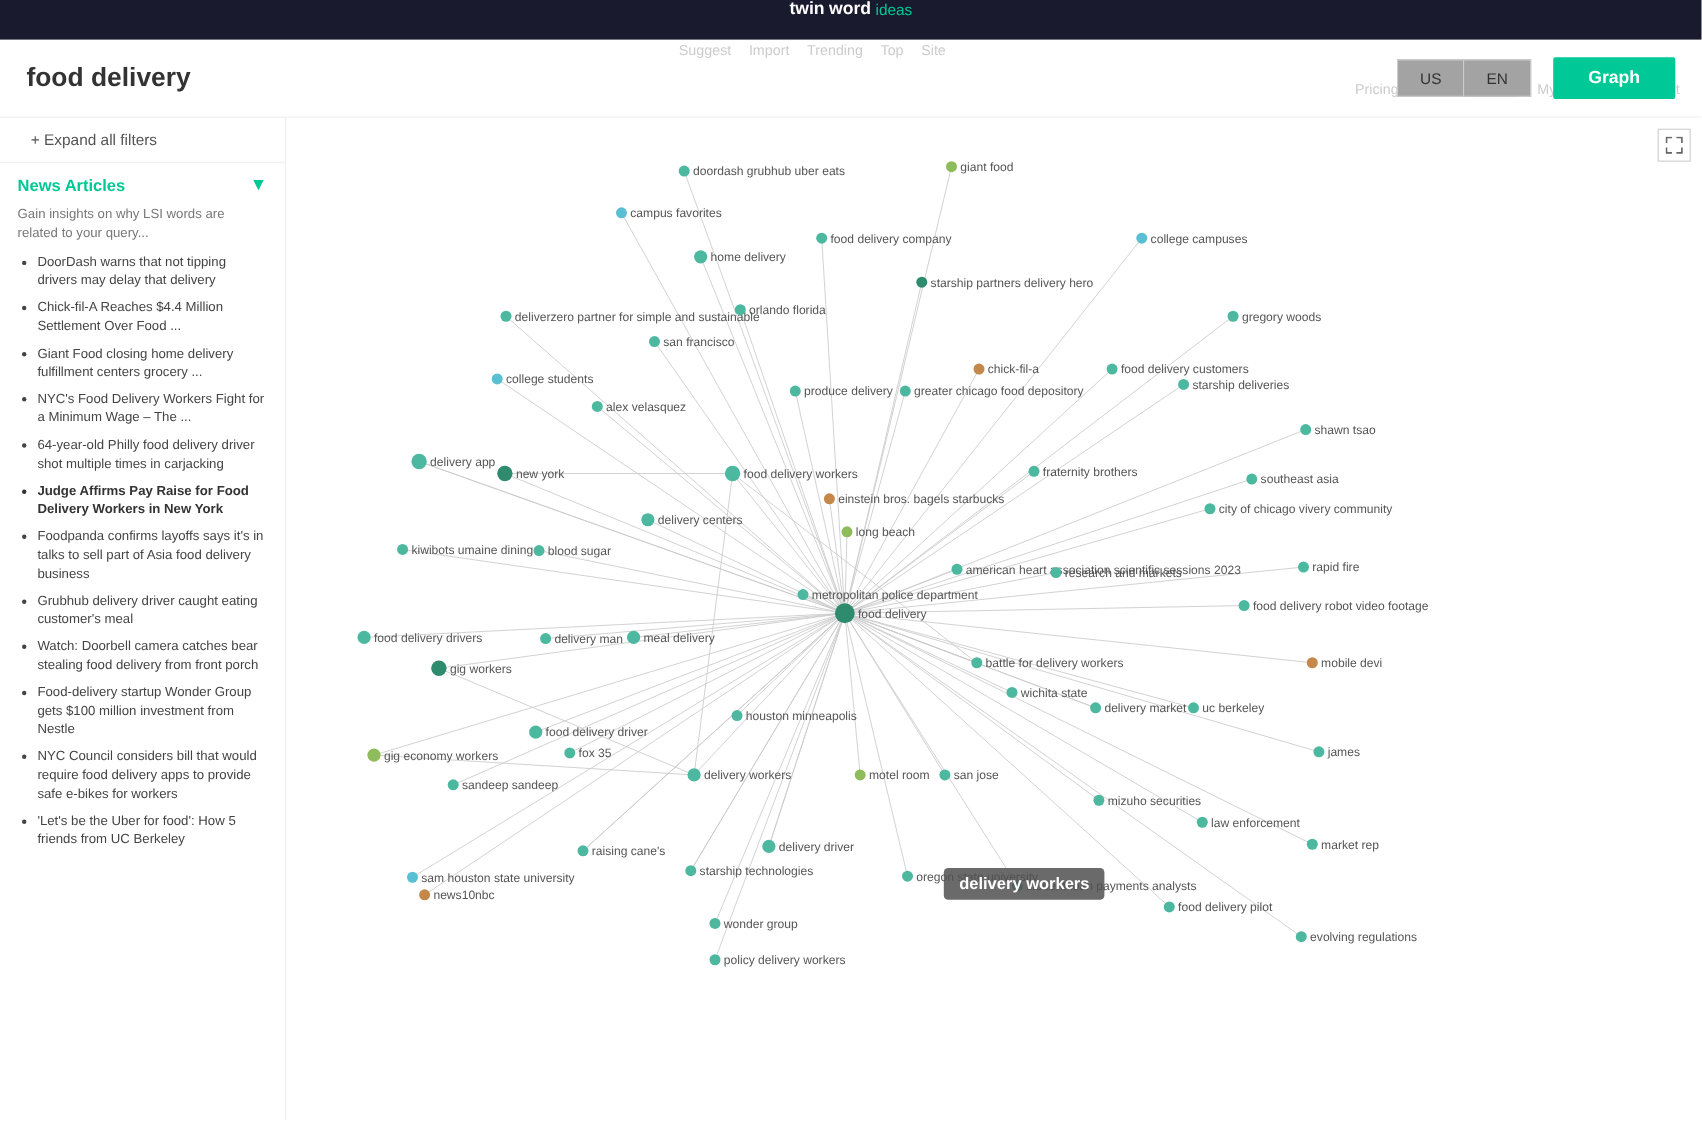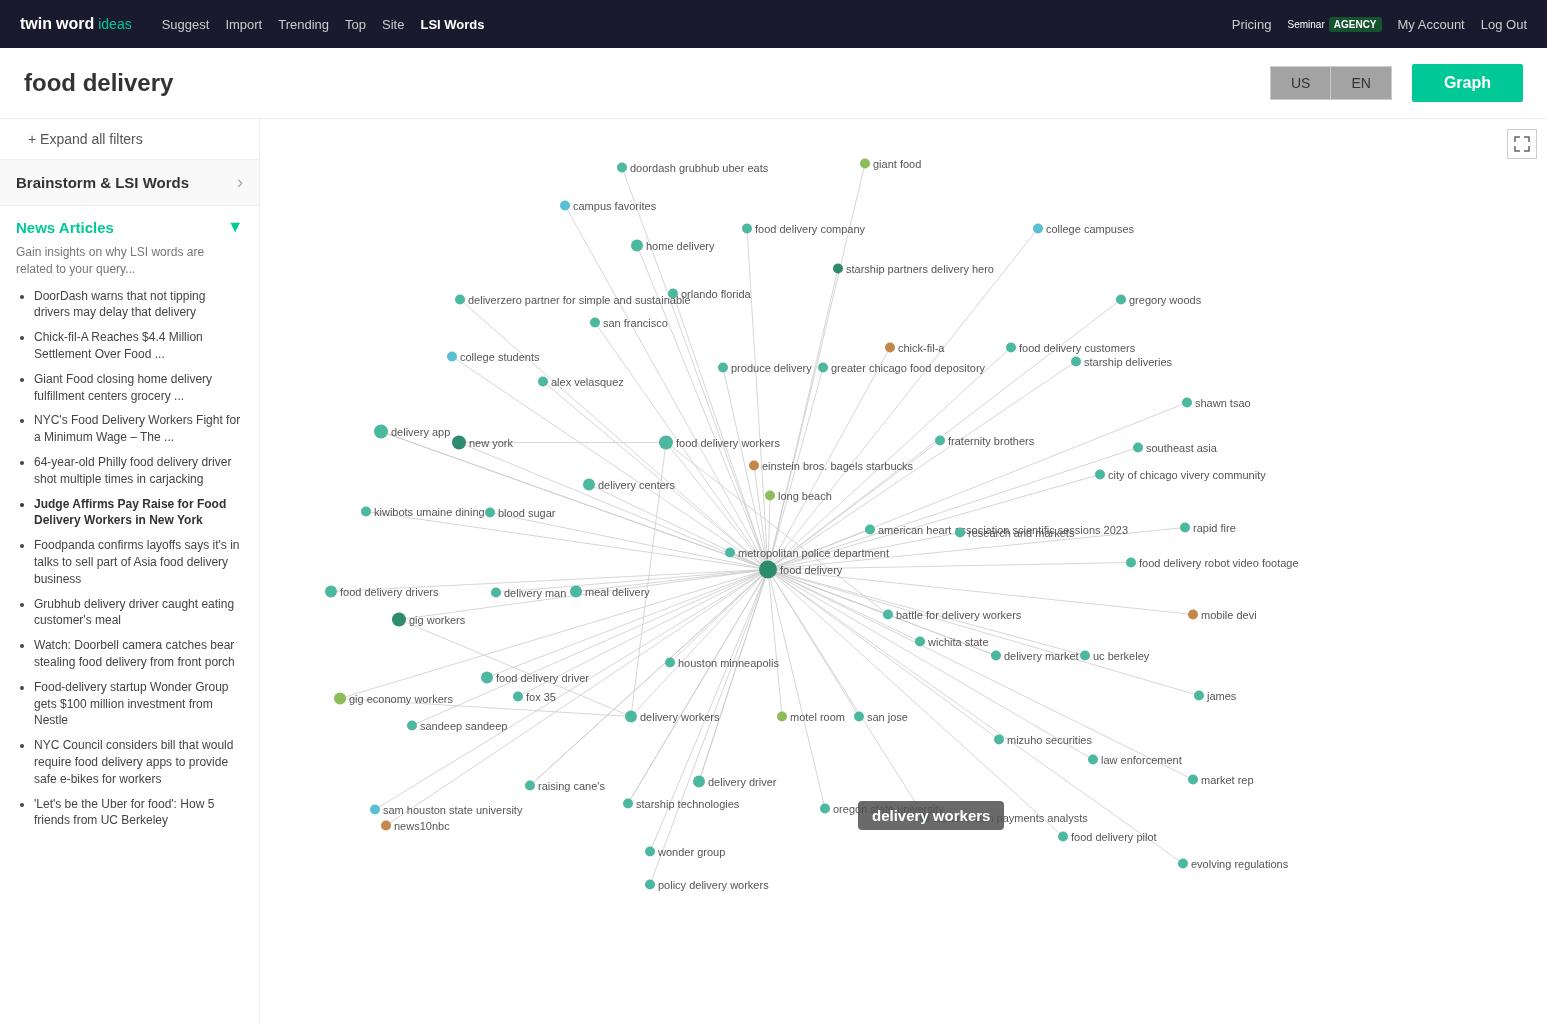--- a/index.html
+++ b/index.html
@@ -4,22 +4,23 @@
   <style>
     * { box-sizing: border-box; margin: 0; padding: 0; }
     body { font-family: Arial, sans-serif; background: #fff; color: #333; font-size: 14px; }
 
     
     .navbar {
       background: #1a1a2e;
       display: flex;
       align-items: center;
       padding: 0 20px;
-      height: 48px;
+      height: 36px;
       gap: 20px;
+      flex-direction: column;
     }
     .navbar .logo { display: flex; align-items: center; gap: 4px; }
     .logo-twin { color: #fff; font-weight: bold; font-size: 16px; }
     .logo-word { color: #fff; font-weight: bold; font-size: 16px; }
     .logo-ideas { color: #00c896; font-size: 14px; }
     .nav-links { display: flex; gap: 16px; margin-left: 10px; text-align: center; }
     .nav-links a { color: #ccc; text-decoration: none; font-size: 13px; }
     .nav-links a.active { color: #fff; font-weight: bold; }
     .nav-right { margin-left: auto; display: flex; align-items: center; gap: 16px; }
     .nav-right a { color: #ccc; text-decoration: none; font-size: 13px; }
@@ -172,24 +173,20 @@
     <button class="lang-btn">US</button>
     <button class="lang-btn">EN</button>
   </div>
   <button class="graph-btn">Graph</button>
 </div>
 
 <div class="main-layout">
 
   <aside class="sidebar">
     <div class="expand-filters">+ Expand all filters</div>
-    <div class="brainstorm-section">
-      <span class="brainstorm-title">Brainstorm &amp; LSI Words</span>
-      <span class="chevron-right">›</span>
-    </div>
     <div class="news-articles-section">
       <div class="news-articles-header">
         <span class="news-articles-title">News Articles</span>
         <span class="chevron-down">▼</span>
       </div>
       <p class="news-description">Gain insights on why LSI words are related to your query...</p>
       <ul class="news-list" id="news-list">
           <li>DoorDash warns that not tipping drivers may delay that delivery</li>
           <li>Chick-fil-A Reaches $4.4 Million Settlement Over Food ...</li>
           <li>Giant Food closing home delivery fulfillment centers grocery ...</li>

